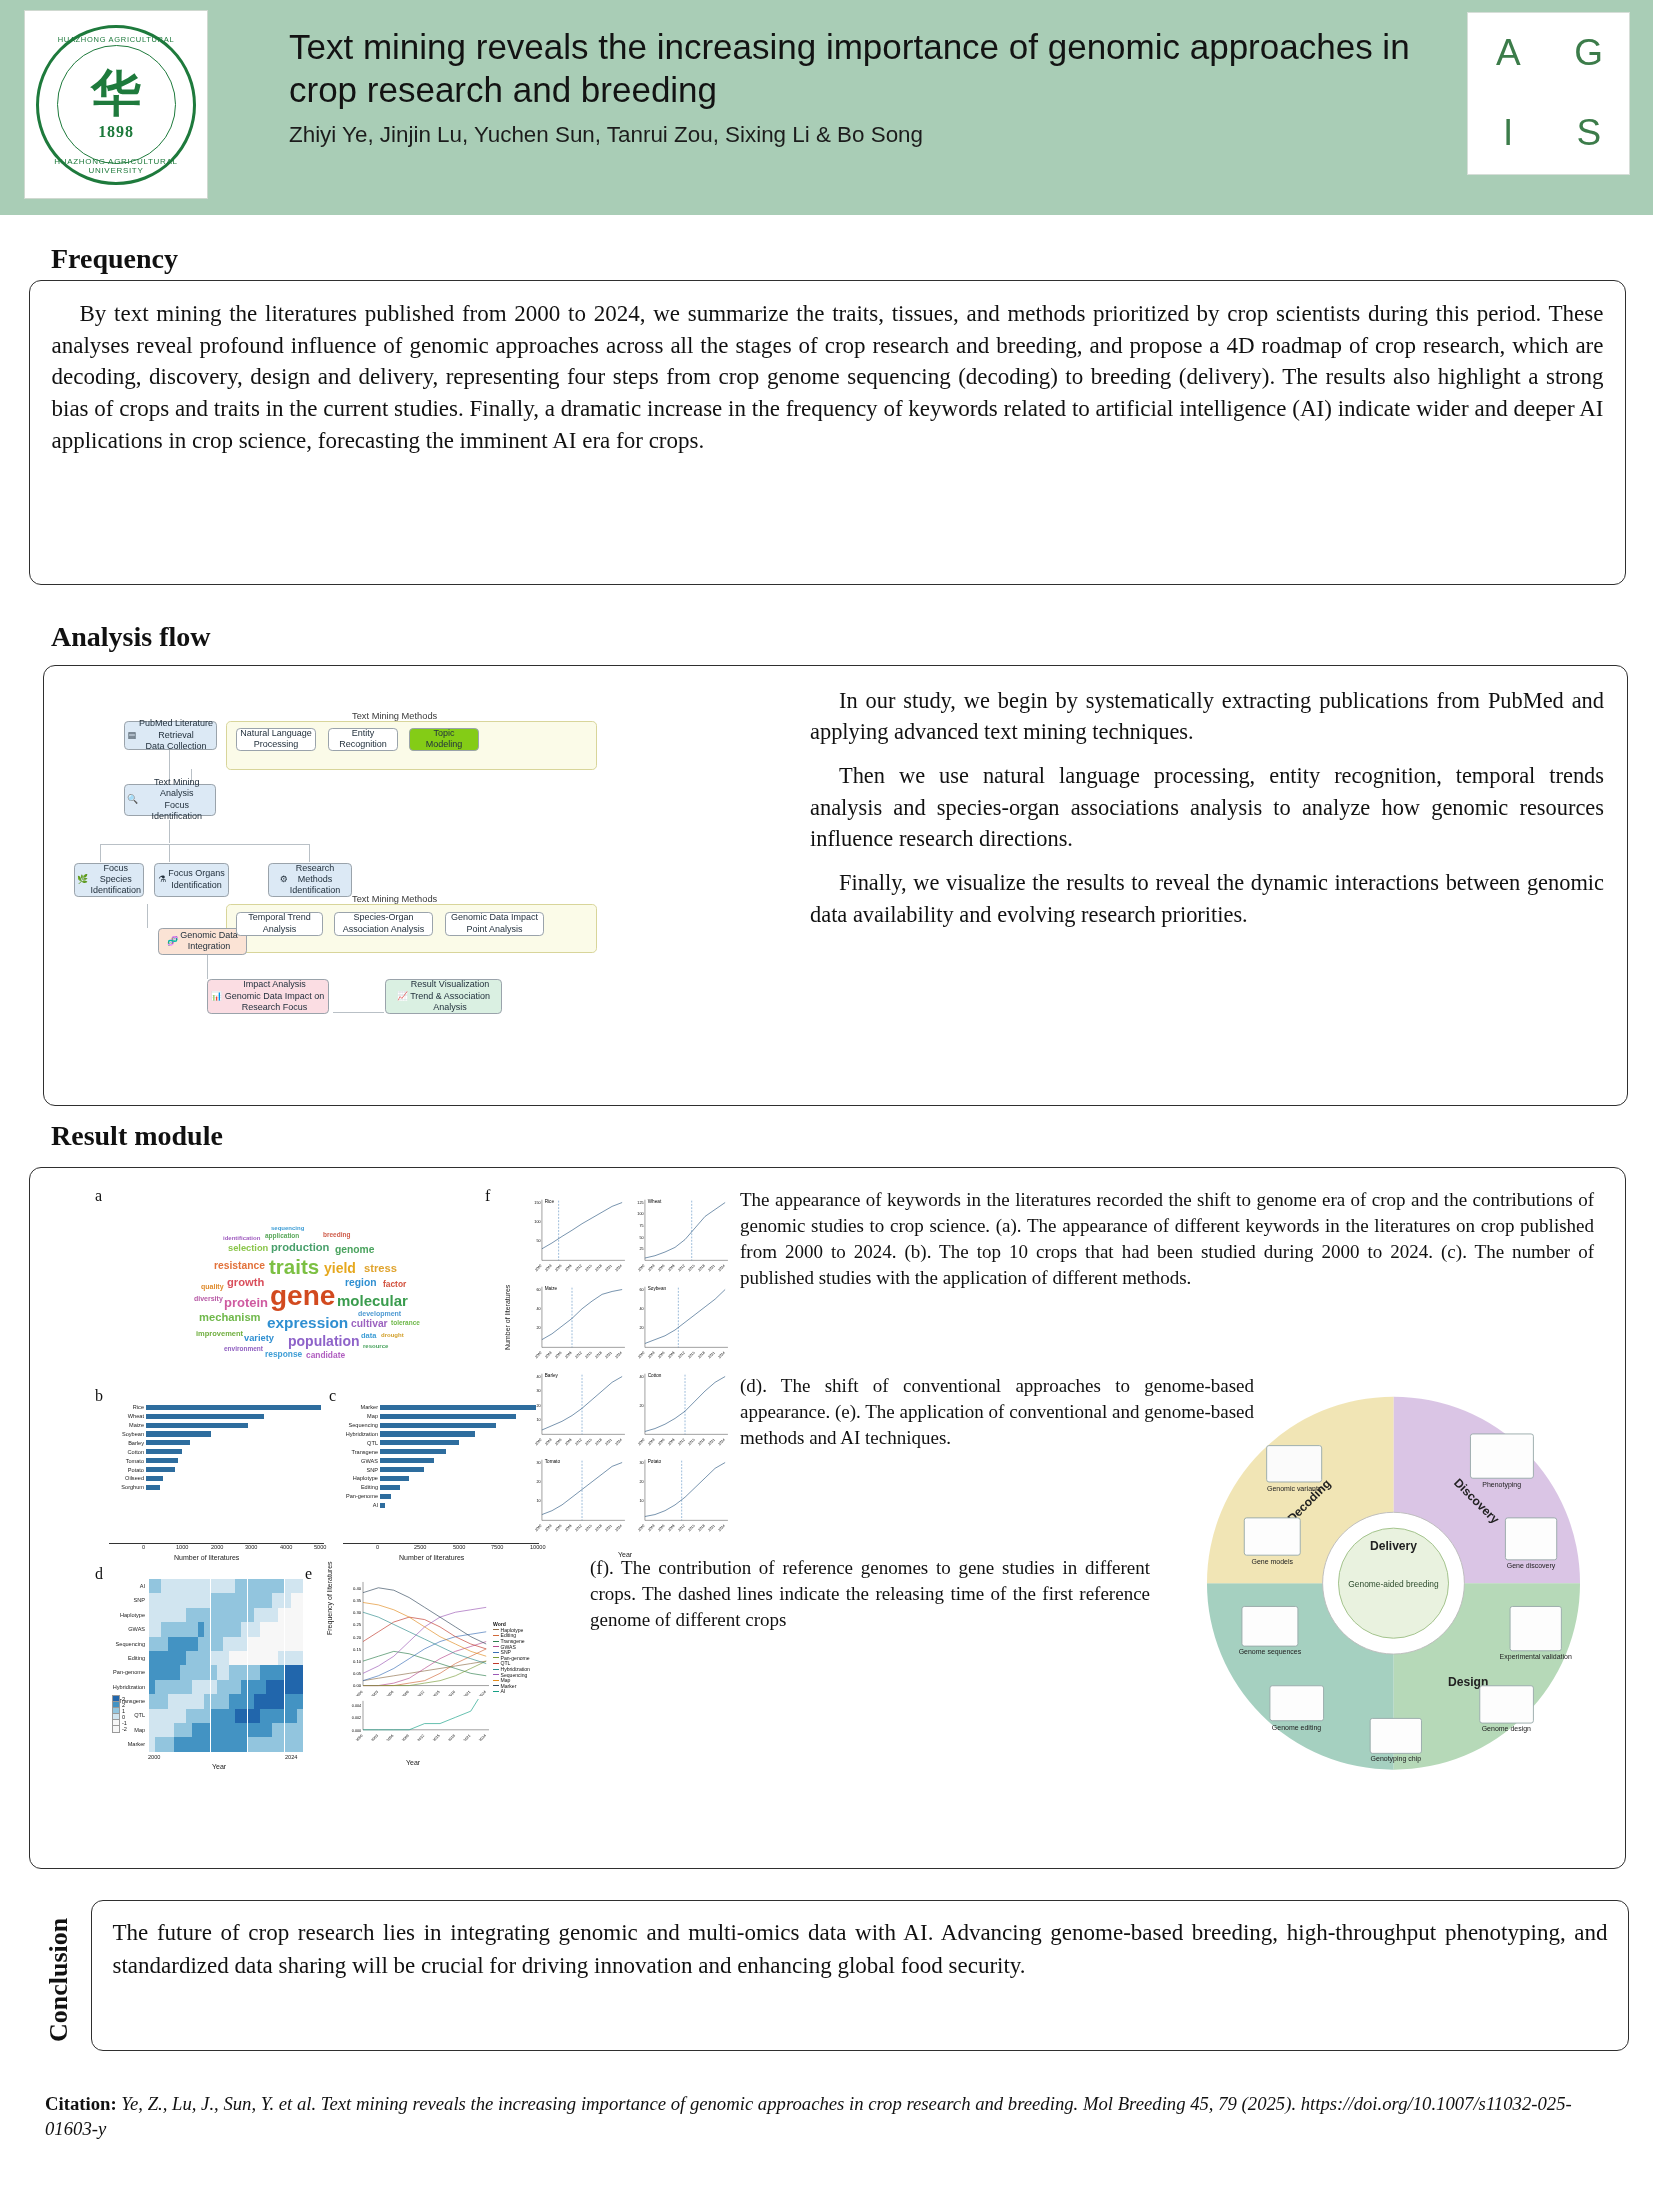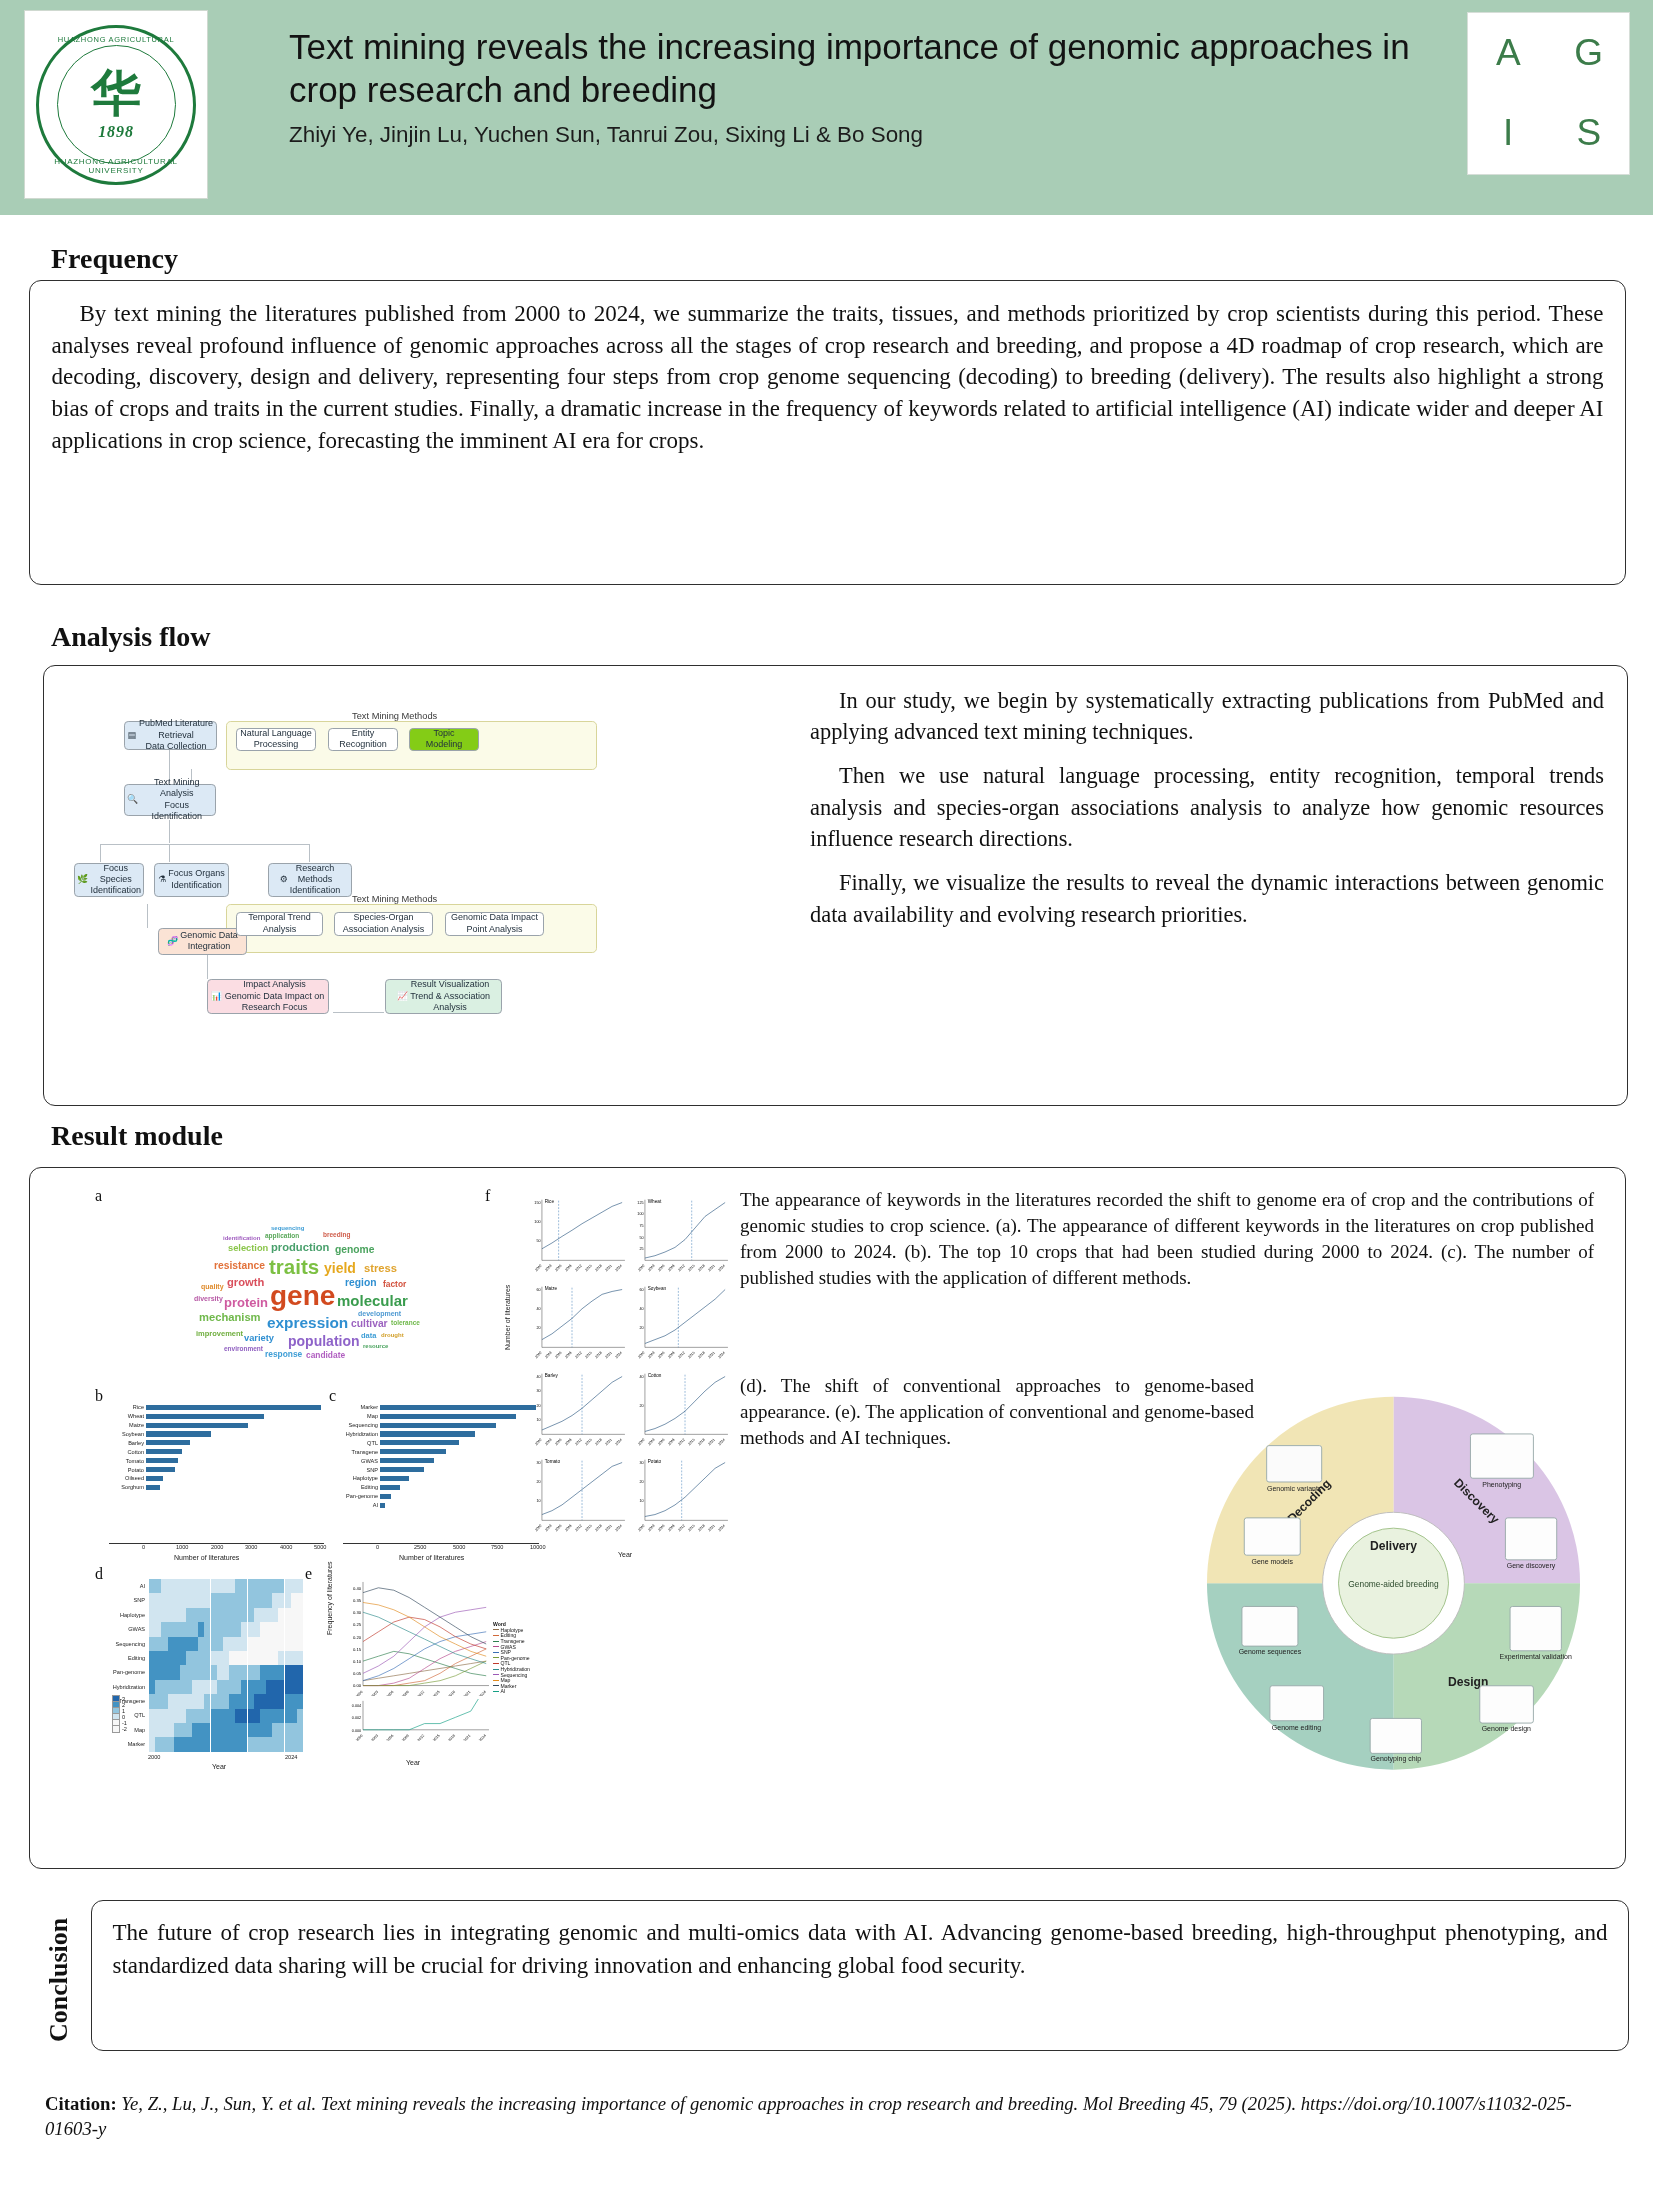--- a/index.html
+++ b/index.html
@@ -27,21 +27,21 @@
     border:3.7px solid #1e7a3c;position:relative;
     display:flex;align-items:center;justify-content:center;
     background:#fff;
   }
   .logo-left .seal .inner{
     width:117px;height:117px;border-radius:50%;
     border:1.4px solid #1e7a3c;display:flex;align-items:center;justify-content:center;
     flex-direction:column;color:#1e7a3c;font-weight:bold;
   }
   .logo-left .seal .inner .glyph{font-size:50px;line-height:1;font-family:"DejaVu Serif",serif;}
-  .logo-left .seal .inner .yr{font-size:16px;margin-top:4.7px;letter-spacing:0.9px;font-style:italic;}
+  .logo-left .seal .inner .yr{font-size:16px;margin-top:4.7px;letter-spacing:0.9px;}
   .seal-arc{
     position:absolute;bottom:6.5px;left:0;width:100%;text-align:center;
     font-size:8px;color:#1e7a3c;letter-spacing:0.7px;font-family:"Liberation Sans",sans-serif;
   }
   .seal-arc-top{
     position:absolute;top:7.5px;left:0;width:100%;text-align:center;
     font-size:7.5px;color:#1e7a3c;letter-spacing:0.7px;font-family:"Liberation Sans",sans-serif;
   }
   .title-block{
     position:absolute;left:289px;top:26px;width:1125px;
@@ -1014,20 +1014,21 @@
             <text x="184.5" y="150" font-size="7.5" text-anchor="end" font-family="Liberation Sans, sans-serif" transform="rotate(-45 184.5,150)">2021</text>
             <text x="206" y="150" font-size="7.5" text-anchor="end" font-family="Liberation Sans, sans-serif" transform="rotate(-45 206,150)">2024</text>
           </svg></div>
       </div>
     <div class="axis-lbl" style="position:absolute;left:2.8px;top:154px;transform:rotate(-90deg);transform-origin:left top;white-space:nowrap;">Number of literatures</div>
     <div class="axis-lbl" style="position:absolute;left:117px;top:355px;">Year</div>
   </div>
 
   <div class="res-text" style="left:710px;top:18.7px;width:854px;">The appearance of keywords in the literatures recorded the shift to genome era of crop and the contributions of genomic studies to crop science. (a). The appearance of different keywords in the literatures on crop published from 2000 to 2024. (b). The top 10 crops that had been studied during 2000 to 2024. (c). The number of published studies with the application of different methods.</div>
   <div class="res-text" style="left:710px;top:205px;width:514px;">(d). The shift of conventional approaches to genome-based appearance. (e). The application of conventional and genome-based methods and AI techniques.</div>
+  <div class="res-text" style="left:560px;top:387px;width:560px;">(f). The contribution of reference genomes to gene studies in different crops. The dashed lines indicate the releasing time of the first reference genome of different crops</div>
 
   <div style="position:absolute;left:1158px;top:196px;width:411px;height:443px;">
     <svg width="411" height="443" viewBox="0 0 880 950">
 
       <g transform="translate(440,470)">
         <path d="M 0,-400 A 400,400 0 0 1 400,0 L 150,0 A 150,150 0 0 0 0,-150 Z" fill="#cdb2dc" opacity="0.75"></path>
         <path d="M 400,0 A 400,400 0 0 1 0,400 L 0,150 A 150,150 0 0 0 150,0 Z" fill="#a4cfa6" opacity="0.8"></path>
         <path d="M 0,400 A 400,400 0 0 1 -400,0 L -150,0 A 150,150 0 0 0 0,150 Z" fill="#8fc4b0" opacity="0.8"></path>
         <path d="M -400,0 A 400,400 0 0 1 0,-400 L 0,-150 A 150,150 0 0 0 -150,0 Z" fill="#efe0a8" opacity="0.85"></path>
         <circle r="152" fill="#ffffff" stroke="#bbb" stroke-width="2"></circle>

